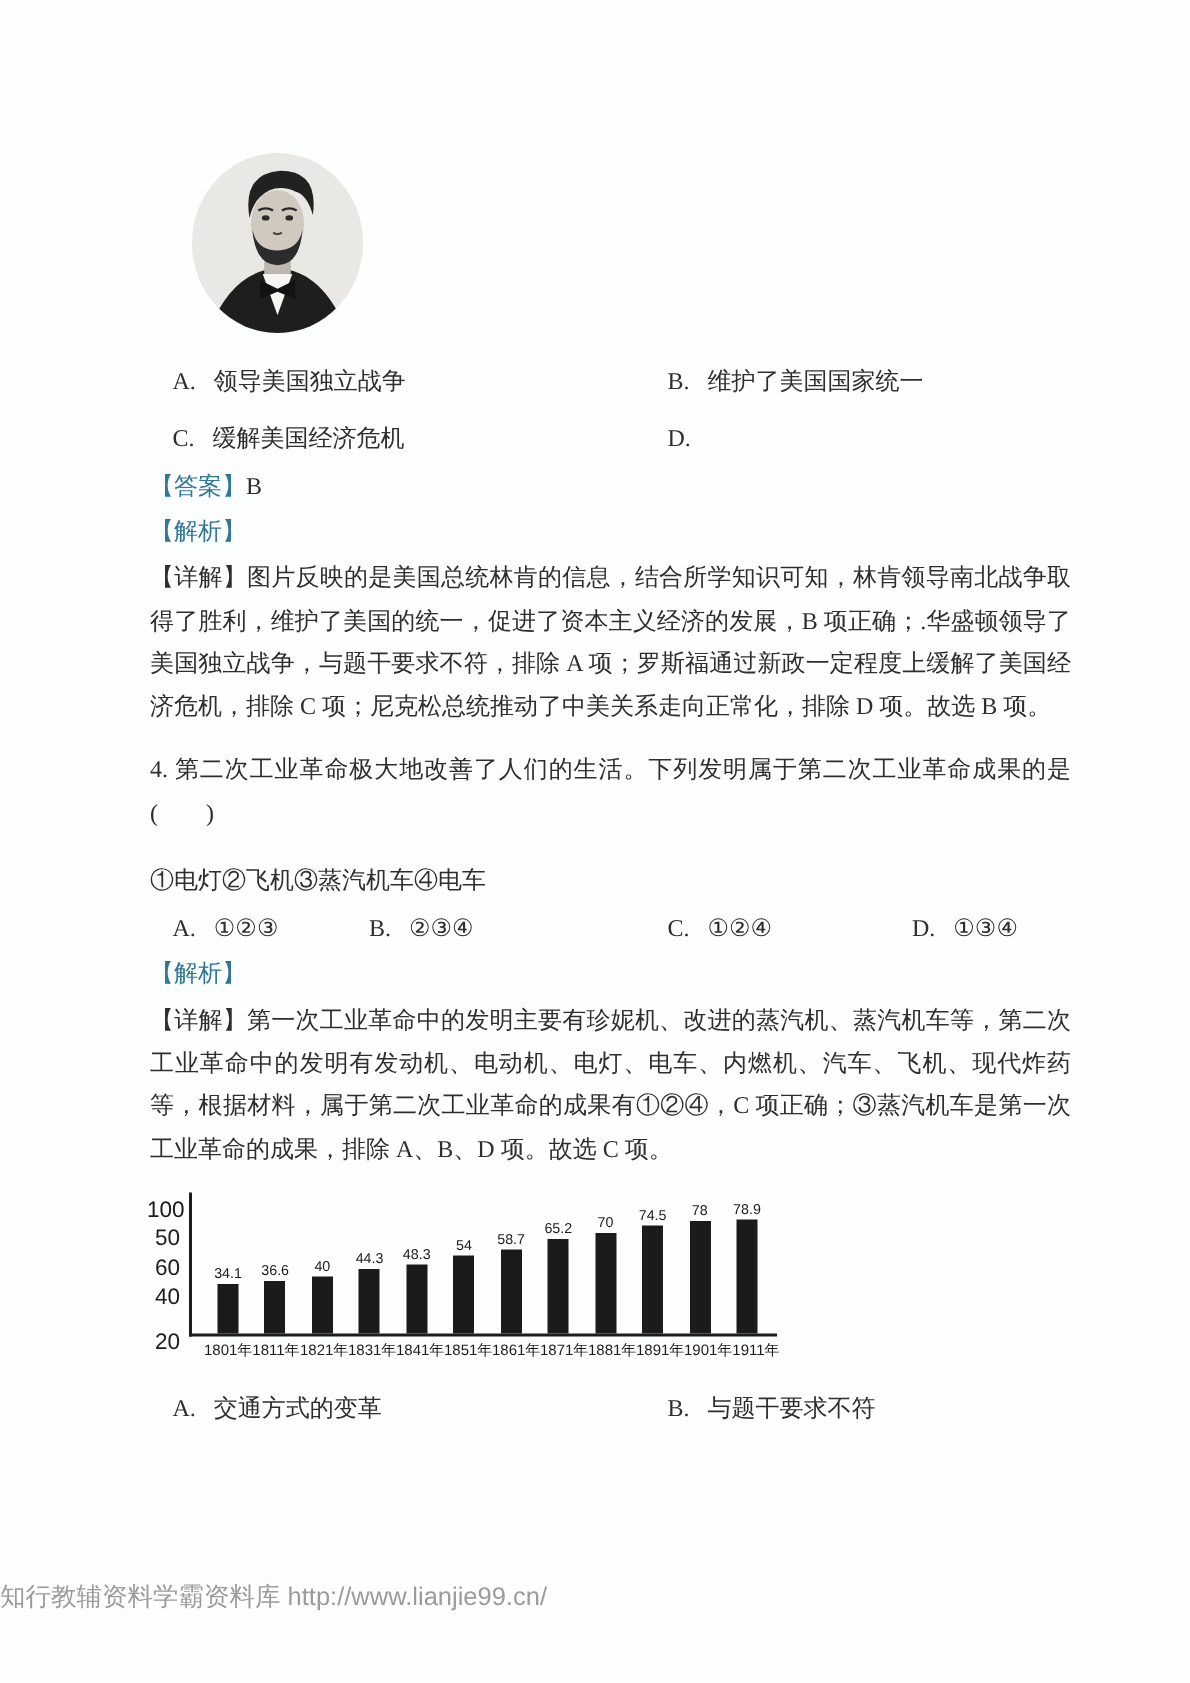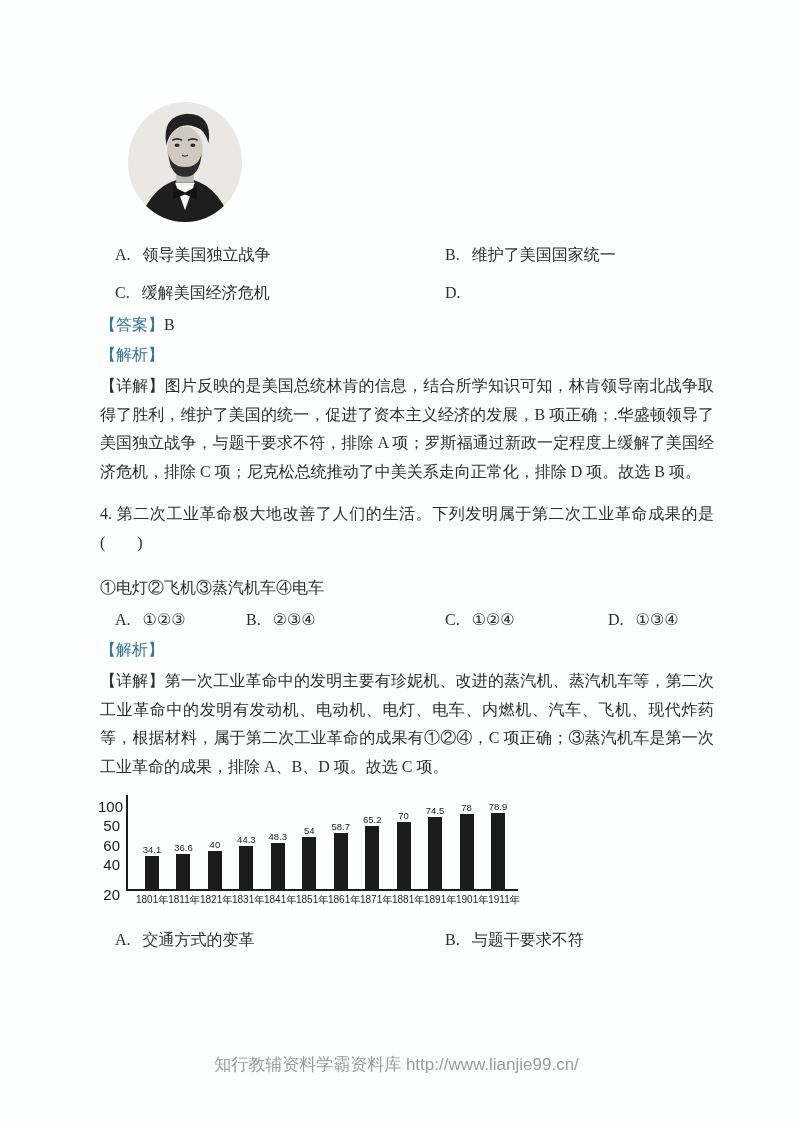--- a/index.html
+++ b/index.html
@@ -34,21 +34,21 @@
   .plot{margin-left:26px;margin-top:12px;height:96px;width:392px;
         border-left:2px solid #1c1c1c;border-bottom:2px solid #1c1c1c;
         display:flex;align-items:flex-end;justify-content:space-between;
         padding:0 6px 0 10px;box-sizing:border-box;}
   .bslot{width:28px;display:flex;flex-direction:column;align-items:center;justify-content:flex-end;}
   .bval{font-size:9.5px;line-height:11px;color:#1c1c1c;white-space:nowrap;margin-bottom:1px;}
   .bar{width:14px;background:var(--bar,#1b1b1b);}
   .xlabels{margin-left:28px;width:392px;display:flex;justify-content:flex-end;
            padding:2px 0 0 2px;box-sizing:border-box;}
   .xlab{font-size:10px;color:#1c1c1c;white-space:nowrap;width:32px;text-align:center;flex:none;}
-  .footer{position:absolute;left:0;top:1053px;width:793px;text-align:center;
+  .footer{position:absolute;left:0;top:1053px;width:793px;text-align:left;
           color:var(--footer,#9b9b9b);font-size:17px;
           font-family:"Liberation Sans","DejaVu Sans",sans-serif;}
 </style>
 </head>
 <body>
 
 <div class="page">
   <div class="content">
 
     <div class="portrait">

